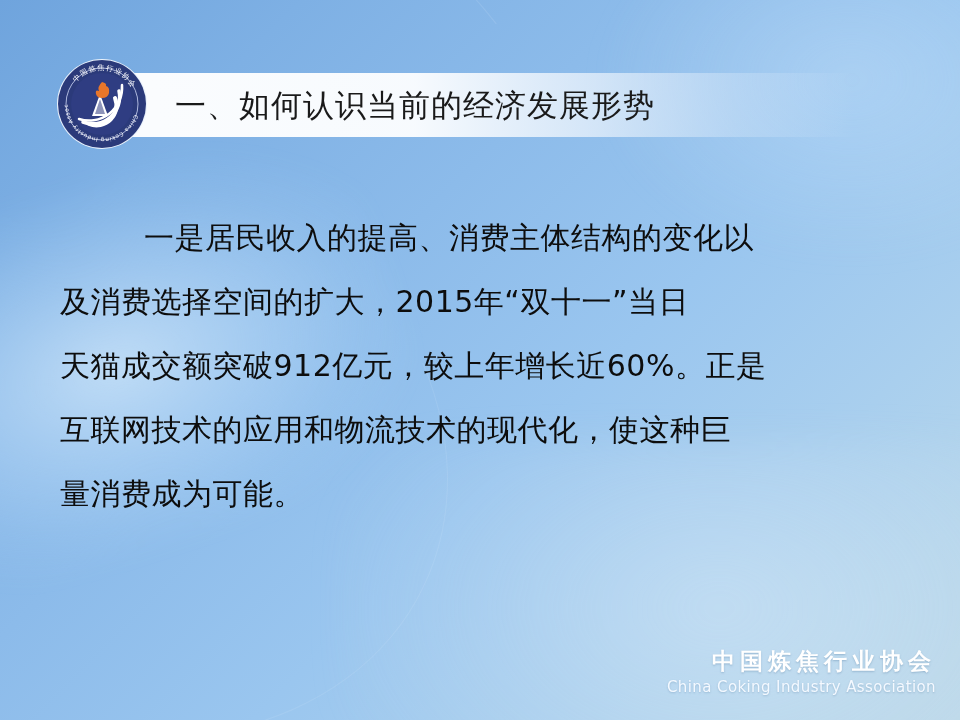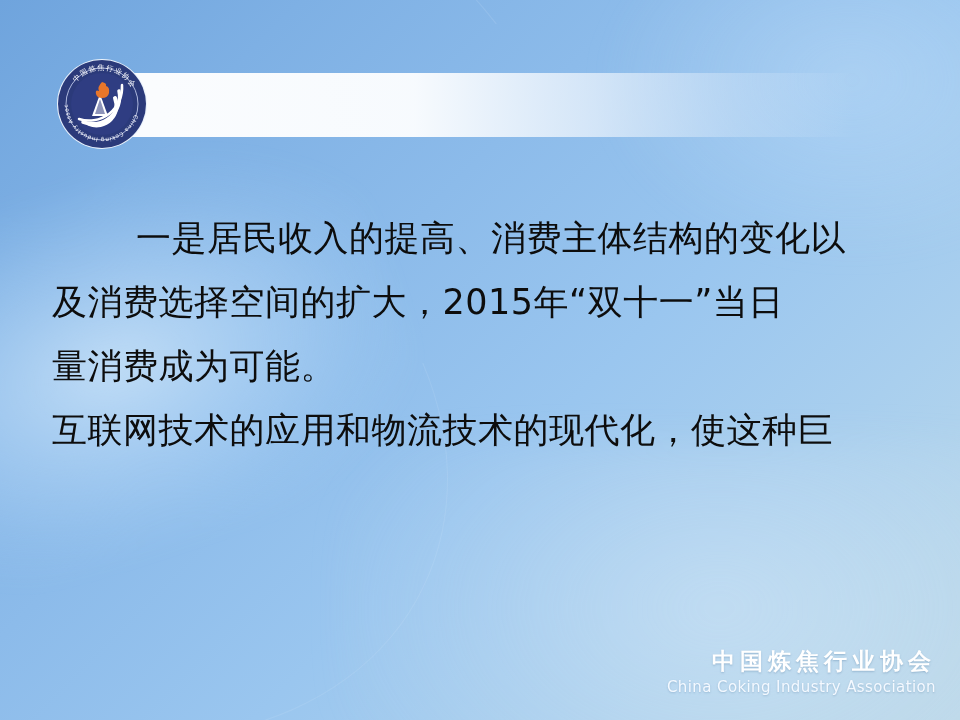--- a/index.html
+++ b/index.html
@@ -159,26 +159,27 @@
   .logo svg { display: block; }
 
   
   .body-copy {
     position: absolute;
     left: 52px;
     top: 206px;
     width: 872px;
   }
   .body-line {
-    font-size: 35px;
+    font-size: 30px;
     line-height: 64px;
     color: #0d0d0d;
     letter-spacing: 0.5px;
     white-space: nowrap;
     font-family: "DejaVu Sans", "Liberation Sans", sans-serif;
+    margin-left: 8px;
   }
   .body-line.indent { padding-left: 84px; }
 
   
   .footer {
     position: absolute;
     right: 24px;
     bottom: 22px;
     text-align: right;
   }
@@ -240,26 +241,28 @@
 
       <text font-size="7.2" fill="#ffffff" font-family="DejaVu Sans, sans-serif" letter-spacing="1.2">
         <textPath href="#arcTop" startOffset="22%">中国炼焦行业协会</textPath>
       </text>
       <text font-size="5.6" fill="#ffffff" font-family="DejaVu Sans, sans-serif" letter-spacing="0.6">
         <textPath href="#arcBottom" startOffset="10%">China Coking Industry Association</textPath>
       </text>
     </svg>
   </div>
 
+  <div class="title-text">一、如何认识当前的经济发展形势</div>
 
   <div class="body-copy">
     <div class="body-line indent">一是居民收入的提高、消费主体结构的变化以</div>
     <div class="body-line">及消费选择空间的扩大，2015年“双十一”当日</div>
+    <div class="body-line">天猫成交额突破912亿元，较上年增长近60%。正是</div>
+    <div class="body-line">互联网技术的应用和物流技术的现代化，使这种巨</div>
     <div class="body-line">量消费成为可能。</div>
-    <div class="body-line">互联网技术的应用和物流技术的现代化，使这种巨</div>
   </div>
 
   <div class="footer">
     <div class="footer-cn">中国炼焦行业协会</div>
     <div class="footer-en">China Coking Industry Association</div>
   </div>
 
 </div>
 
 </body></html>

